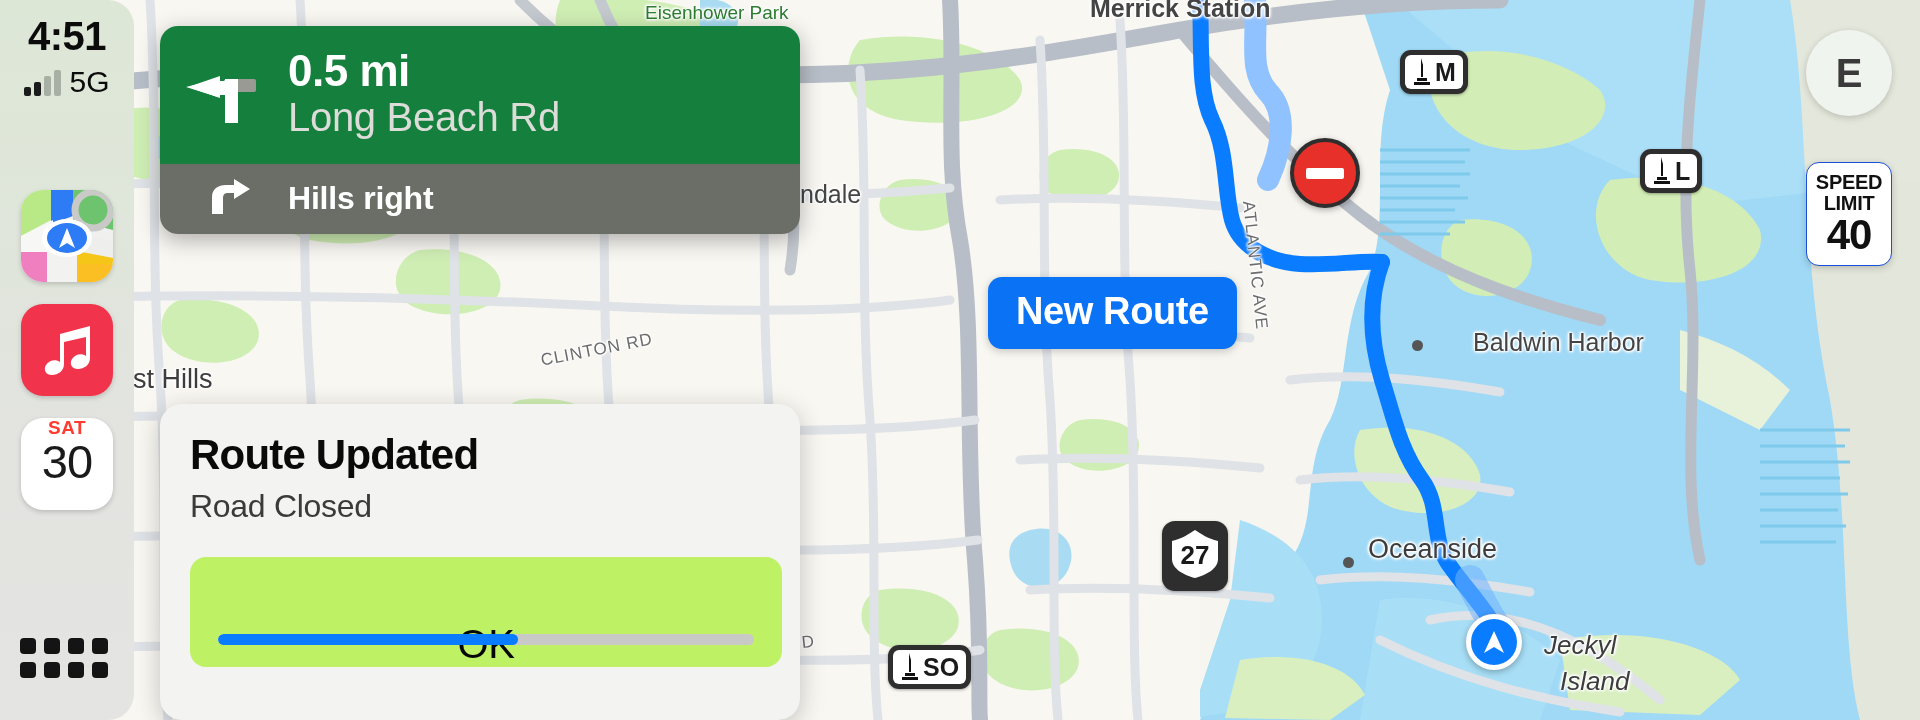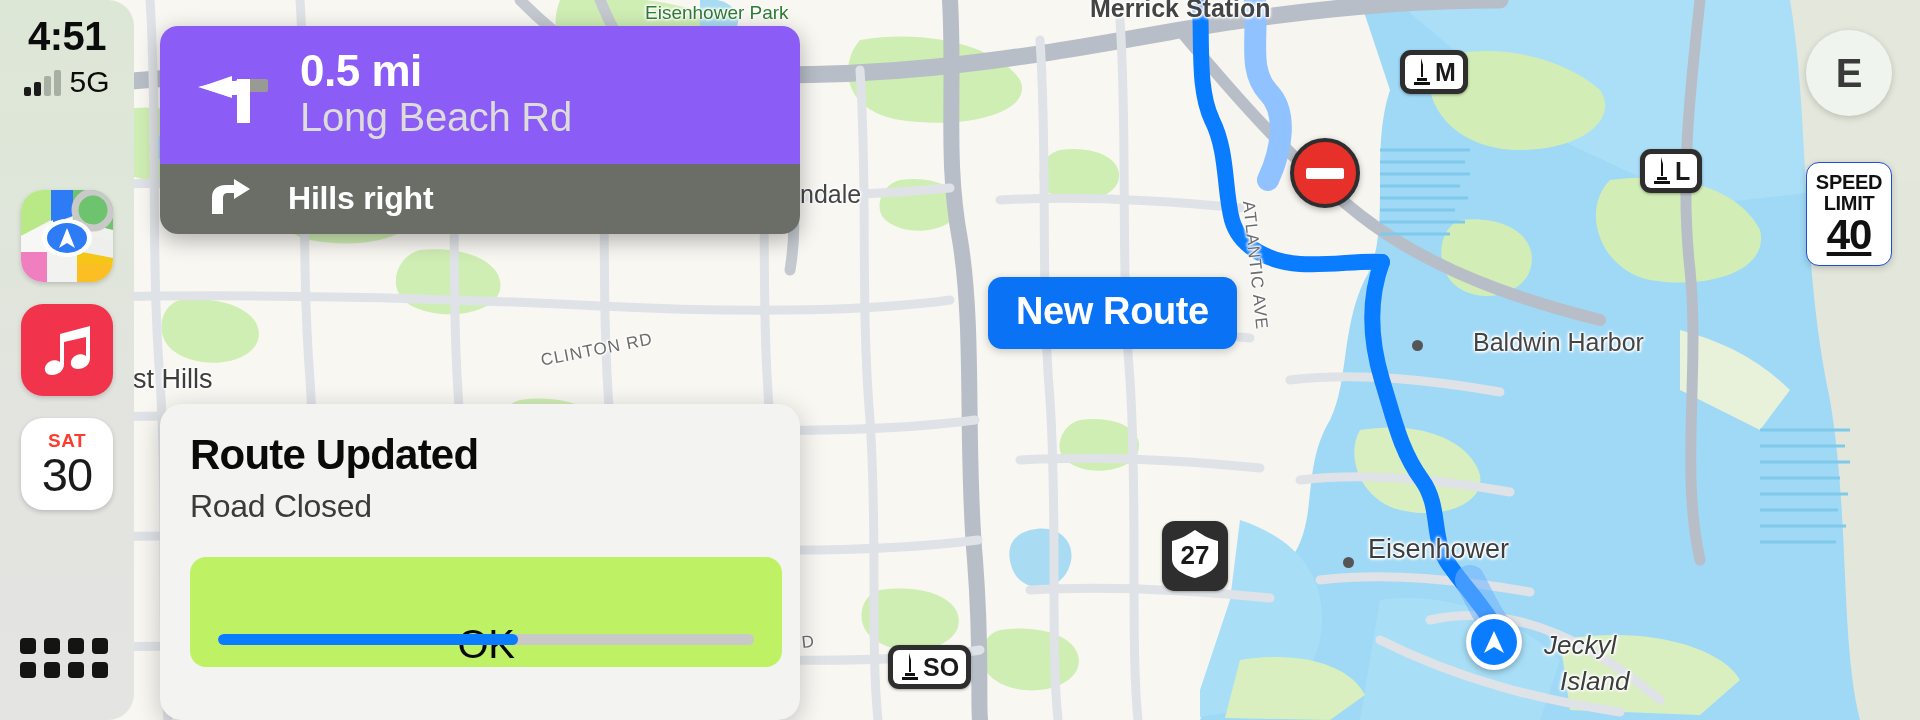--- a/index.html
+++ b/index.html
@@ -25,21 +25,21 @@
             box-shadow:0 1px 3px rgba(0,0,0,.35); }
   .shield .inner { background:#fff; border-radius:6px; display:flex; align-items:center;
                    justify-content:center; gap:3px; padding:2px 7px; }
   .shield .lt { font-size:25px; font-weight:700; color:#1a1a1a; line-height:1; }
   .us-shield { position:absolute; background:#2e2e2e; border-radius:13px; padding:6px;
                box-shadow:0 1px 3px rgba(0,0,0,.35); }
 
   
   #nav-banner { position:absolute; left:160px; top:26px; width:640px; border-radius:18px;
                 overflow:hidden; box-shadow:0 6px 22px rgba(0,0,0,.30); }
-  #nav-primary { background:#8b5cf6; display:flex; align-items:center; padding:22px 26px 24px 36px; gap:26px; }
+  #nav-primary { background:#15803d; display:flex; align-items:center; padding:22px 26px 24px 24px; gap:26px; }
   #nav-dist { color:#fff; font-size:44px; font-weight:700; letter-spacing:-.5px; line-height:1.05; }
   #nav-street { color:#dcdcd8; font-size:40px; font-weight:400; letter-spacing:-.3px; line-height:1.15; }
   #nav-secondary { background:#6a6e67; display:flex; align-items:center; padding:14px 26px 16px 24px; gap:26px; }
   #nav-next-label { color:#fff; font-size:32px; font-weight:600; letter-spacing:-.2px; }
 
   
   #alert-card { position:absolute; left:160px; top:404px; width:640px; height:316px;
                 background:#f3f3f1; border-radius:22px; box-shadow:0 6px 26px rgba(0,0,0,.22);
                 padding:28px 30px 0 30px; }
   #alert-title { font-size:42px; font-weight:700; color:#0a0a0a; letter-spacing:-.8px; line-height:1.1; }
@@ -58,21 +58,21 @@
              border-radius:0 26px 26px 0; z-index:30; }
   #clock { text-align:center; font-size:40px; font-weight:600; color:#0b0b0b; padding-top:14px; letter-spacing:-.5px; }
   #status-row { display:flex; align-items:flex-end; justify-content:center; gap:8px; padding-top:9px; }
   #bars { display:flex; align-items:flex-end; gap:3px; height:26px; }
   #bars i { display:block; width:7px; border-radius:2px; }
   #net-label { font-size:30px; font-weight:500; color:#0b0b0b; line-height:.92; }
   .app-icon { position:absolute; left:21px; width:92px; height:92px; border-radius:22px;
               overflow:hidden; box-shadow:0 2px 5px rgba(0,0,0,.18); }
   #icon-maps  { top:190px; }
   #icon-music { top:304px; background:#f2334c; display:flex; align-items:center; justify-content:center; }
-  #icon-cal   { top:418px; background:#fff; display:flex; flex-direction:column; align-items:center; justify-content:center; }
+  #icon-cal   { top:418px; background:#fff; display:flex; flex-direction:column; align-items:center; }
   #cal-dow { font-size:19px; font-weight:700; color:#ff3b30; letter-spacing:.5px; line-height:1; margin-bottom:1px; }
   #cal-day { font-size:47px; font-weight:400; color:#1a1a1a; line-height:1; letter-spacing:-1px; }
   #grid-button { position:absolute; left:20px; top:638px; display:grid;
                  grid-template-columns:repeat(4,16px); grid-template-rows:repeat(2,16px);
                  gap:8px 8px; }
   #grid-button span { background:#141414; border-radius:4px; }
 
   
   #new-route-badge { position:absolute; left:988px; top:277px; background:#0a72f5; color:#fff;
                      font-size:38px; font-weight:700; letter-spacing:-.4px; padding:13px 28px 16px;
@@ -84,21 +84,21 @@
   #road-closed-marker .bar { width:38px; height:11px; background:#fff; border-radius:2px; }
   #compass { position:absolute; left:1806px; top:30px; width:86px; height:86px; border-radius:50%;
              background:#f0f4ee; display:flex; align-items:center; justify-content:center;
              box-shadow:0 2px 7px rgba(0,0,0,.18); }
   #compass-letter { font-size:40px; font-weight:600; color:#3a3a3a; }
   #speed-limit { position:absolute; left:1806px; top:162px; width:86px; height:104px;
                  background:#fff; border:1px solid #1d4ed8; border-radius:13px;
                  display:flex; flex-direction:column; align-items:center; justify-content:center;
                  box-shadow:0 2px 7px rgba(0,0,0,.2); }
   #sl-word1,#sl-word2 { font-size:20px; font-weight:700; color:#111; line-height:1.02; letter-spacing:-.3px; }
-  #sl-value { font-size:42px; font-weight:700; color:#111; line-height:1; margin-top:1px; letter-spacing:-1px;text-decoration:underline; }
+  #sl-value { font-size:42px; font-weight:700; color:#111; line-height:1; margin-top:1px; letter-spacing:-1px; }
 
   #puck { position:absolute; left:1466px; top:614px; width:56px; height:56px; border-radius:50%;
           background:#0a7cff; border:5px solid #fff; display:flex; align-items:center;
           justify-content:center; box-shadow:0 2px 7px rgba(0,0,0,.3); }
 </style>
 </head>
 <body>
 
 <div id="screen">
 
@@ -236,21 +236,21 @@
         <path d="M1470 580 C1480 600 1486 612 1494 624" stroke="#6fb3ff" stroke-width="30" fill="none" stroke-linecap="round" opacity="0.55"></path>
       </g>
     </svg>
 
     <div class="layer">
       <div class="mlabel park" style="left:645px;top:2px;">Eisenhower Park</div>
       <div class="mlabel town" style="left:1090px;top:-6px;font-weight:600;">Merrick Station</div>
       <div class="mlabel town" style="left:800px;top:180px;">ndale</div>
       <div class="mlabel city" style="left:133px;top:364px;">st Hills</div>
       <div class="mlabel town" style="left:1473px;top:328px;">Baldwin Harbor</div>
-      <div class="mlabel city" style="left:1368px;top:534px;">Eisenhower</div>
+      <div class="mlabel city" style="left:1368px;top:534px;">Oceanside</div>
       <div class="mlabel isl" style="left:1544px;top:630px;">Jeckyl</div>
       <div class="mlabel isl" style="left:1560px;top:666px;">Island</div>
       <div class="mlabel town" style="left:430px;top:700px;">North New</div>
       <div class="mlabel st" style="left:540px;top:340px;transform:rotate(-11deg);">CLINTON RD</div>
       <div class="mlabel st" style="left:768px;top:634px;transform:rotate(-6deg);">BLVD</div>
       <div class="mlabel st" style="left:1258px;top:200px;transform:rotate(84deg);transform-origin:left top;">ATLANTIC AVE</div>
       <div class="citydot" style="left:1412px;top:340px;"></div>
       <div class="citydot" style="left:1343px;top:557px;"></div>
     </div>
 

